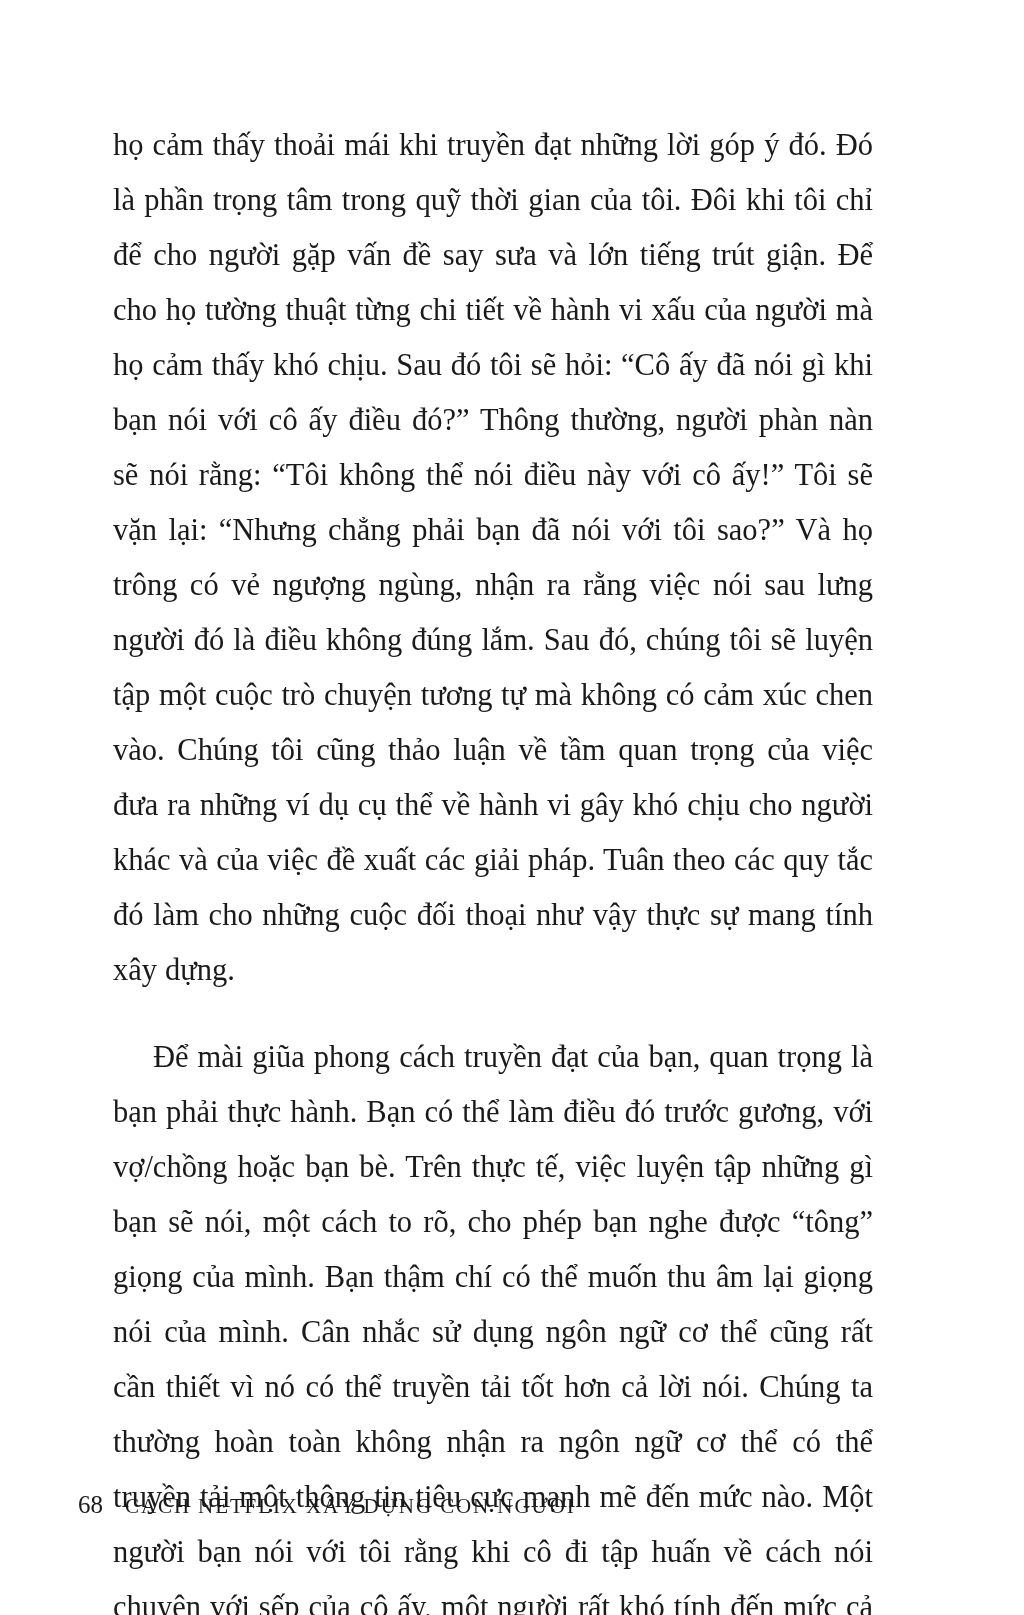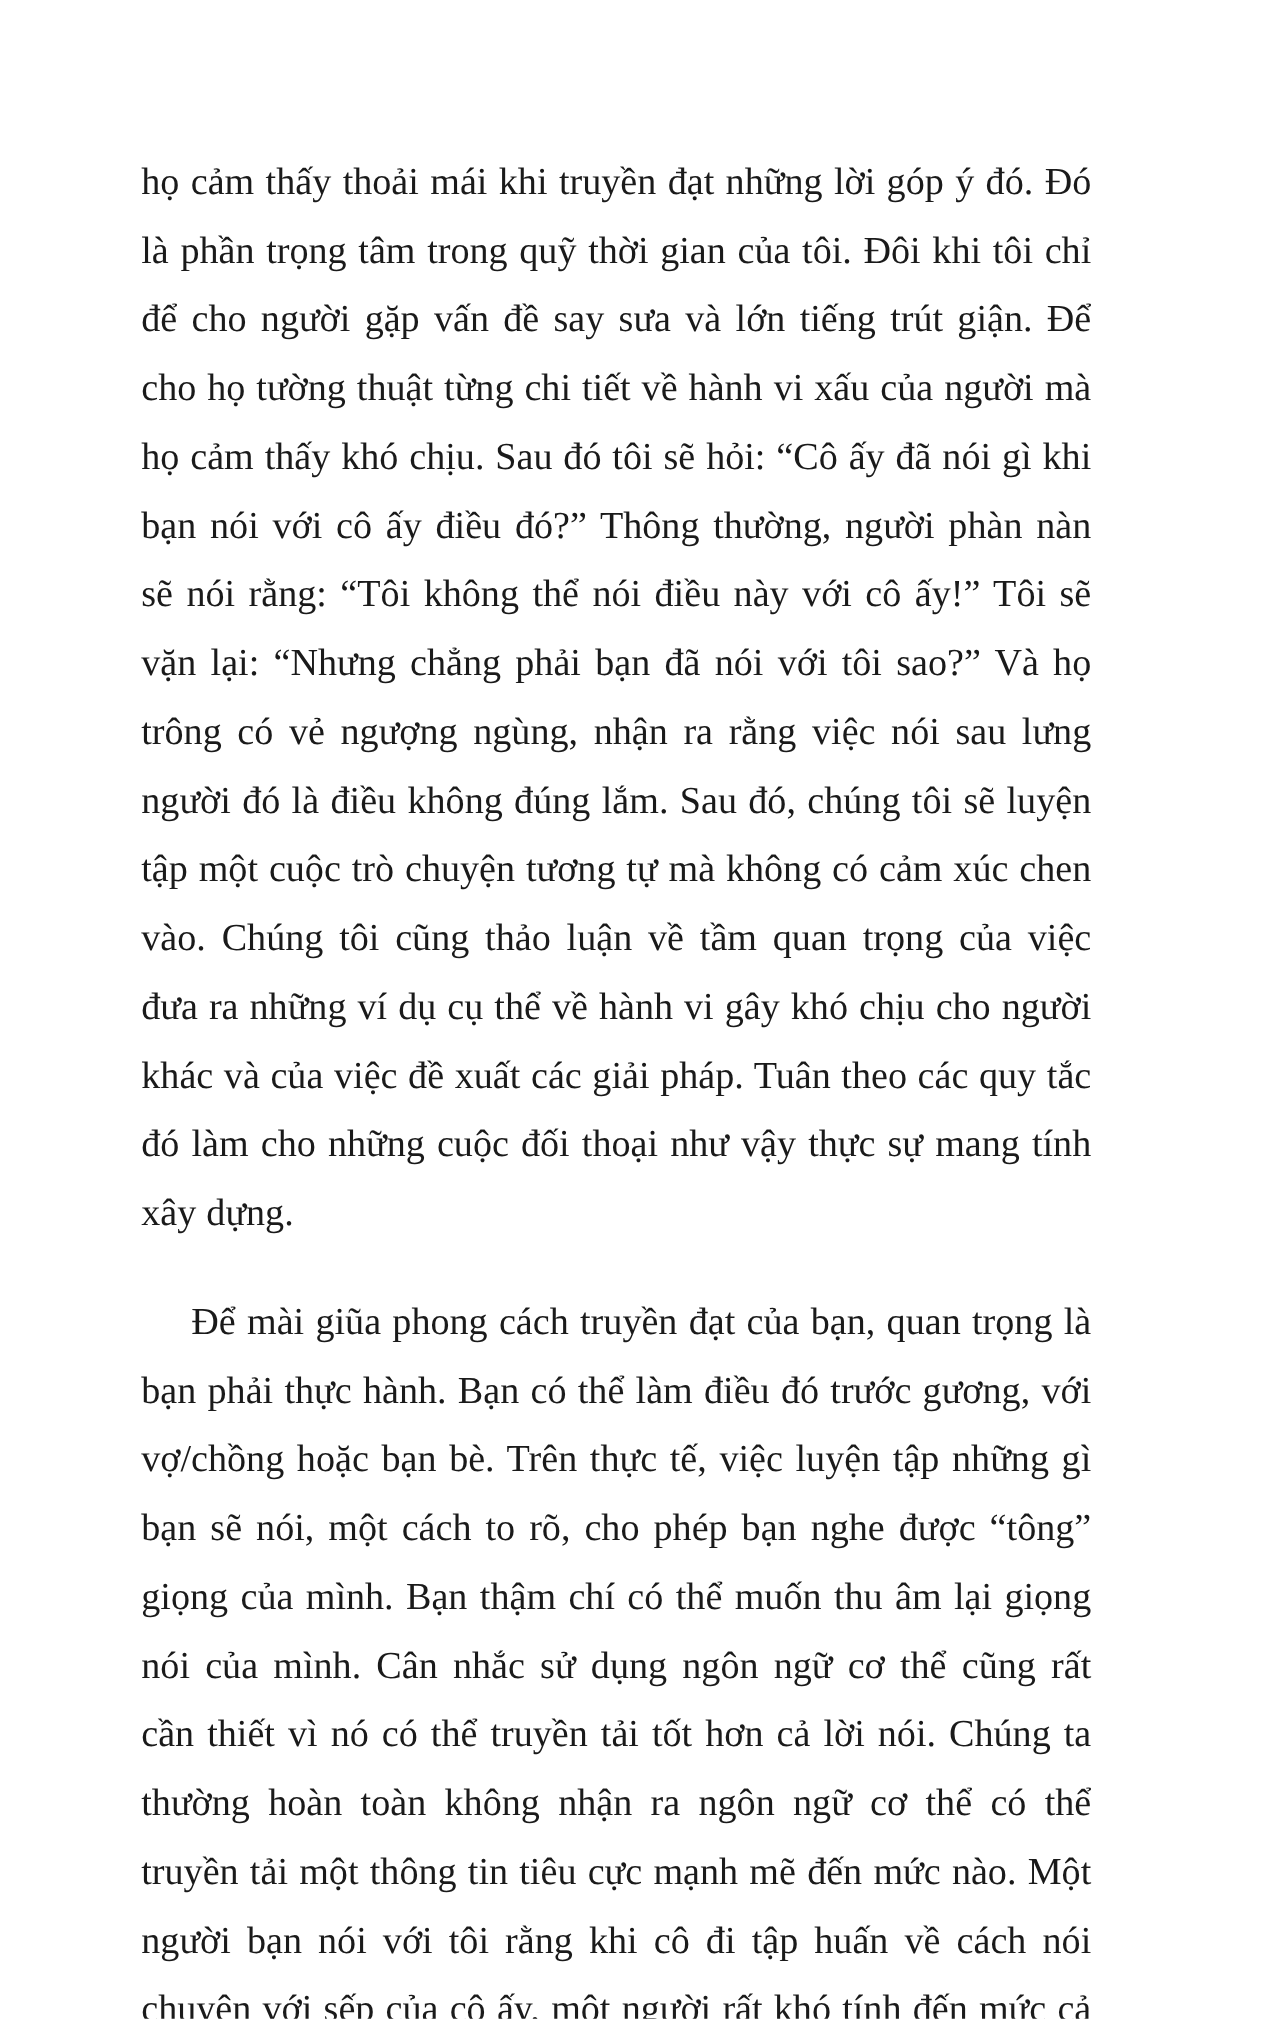--- a/index.html
+++ b/index.html
@@ -65,14 +65,18 @@
 </head>
 <body>
 
 <div class="page">
 
   <div class="content">
     <p class="para">họ cảm thấy thoải mái khi truyền đạt những lời góp ý đó. Đó là phần trọng tâm trong quỹ thời gian của tôi. Đôi khi tôi chỉ để cho người gặp vấn đề say sưa và lớn tiếng trút giận. Để cho họ tường thuật từng chi tiết về hành vi xấu của người mà họ cảm thấy khó chịu. Sau đó tôi sẽ hỏi: “Cô ấy đã nói gì khi bạn nói với cô ấy điều đó?” Thông thường, người phàn nàn sẽ nói rằng: “Tôi không thể nói điều này với cô ấy!” Tôi sẽ vặn lại: “Nhưng chẳng phải bạn đã nói với tôi sao?” Và họ trông có vẻ ngượng ngùng, nhận ra rằng việc nói sau lưng người đó là điều không đúng lắm. Sau đó, chúng tôi sẽ luyện tập một cuộc trò chuyện tương tự mà không có cảm xúc chen vào. Chúng tôi cũng thảo luận về tầm quan trọng của việc đưa ra những ví dụ cụ thể về hành vi gây khó chịu cho người khác và của việc đề xuất các giải pháp. Tuân theo các quy tắc đó làm cho những cuộc đối thoại như vậy thực sự mang tính xây dựng.</p>
     <p class="para indent">Để mài giũa phong cách truyền đạt của bạn, quan trọng là bạn phải thực hành. Bạn có thể làm điều đó trước gương, với vợ/chồng hoặc bạn bè. Trên thực tế, việc luyện tập những gì bạn sẽ nói, một cách to rõ, cho phép bạn nghe được “tông” giọng của mình. Bạn thậm chí có thể muốn thu âm lại giọng nói của mình. Cân nhắc sử dụng ngôn ngữ cơ thể cũng rất cần thiết vì nó có thể truyền tải tốt hơn cả lời nói. Chúng ta thường hoàn toàn không nhận ra ngôn ngữ cơ thể có thể truyền tải một thông tin tiêu cực mạnh mẽ đến mức nào. Một người bạn nói với tôi rằng khi cô đi tập huấn về cách nói chuyện với sếp của cô ấy, một người rất khó tính đến mức cả nhóm đều gặp vấn đề trong việc giao tiếp với cô ta, người chỉ dẫn đã cho</p>
   </div>
 
+  <div class="footer">
+    <span class="folio">68</span>
+    <span class="running-head">CÁCH NETFLIX XÂY DỰNG CON NGƯỜI</span>
+  </div>
 
 </div>
 
 </body></html>

